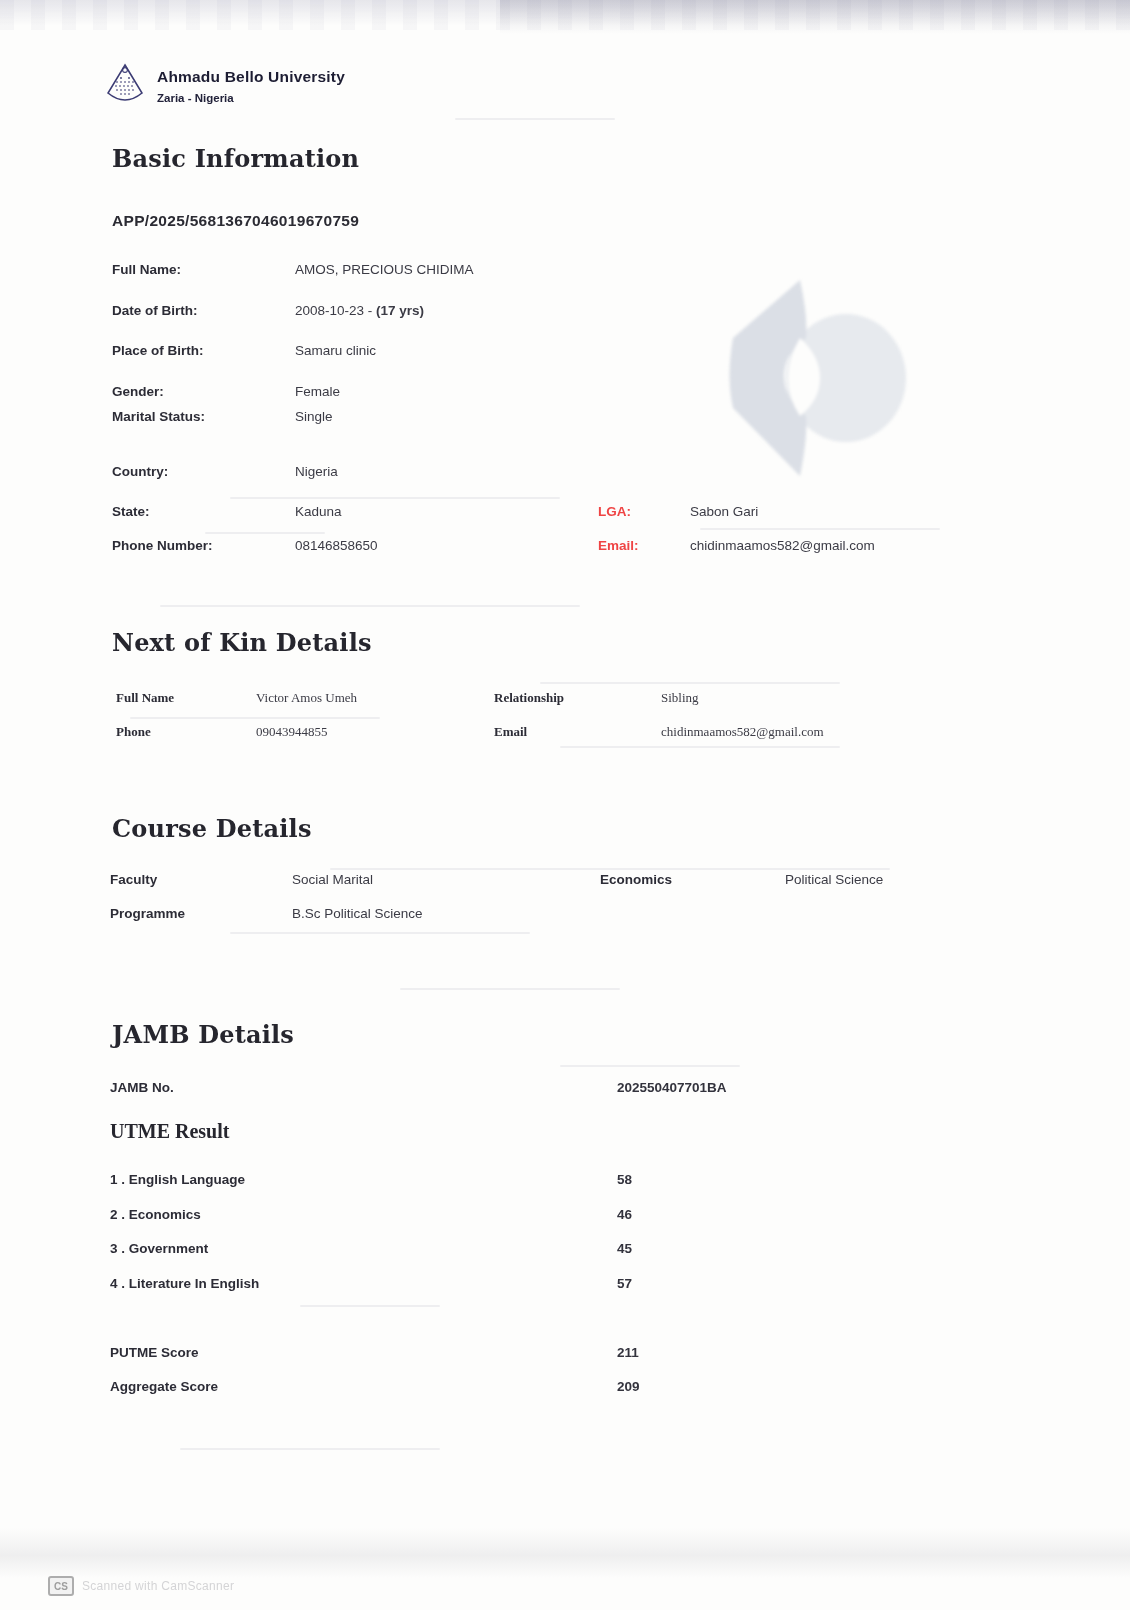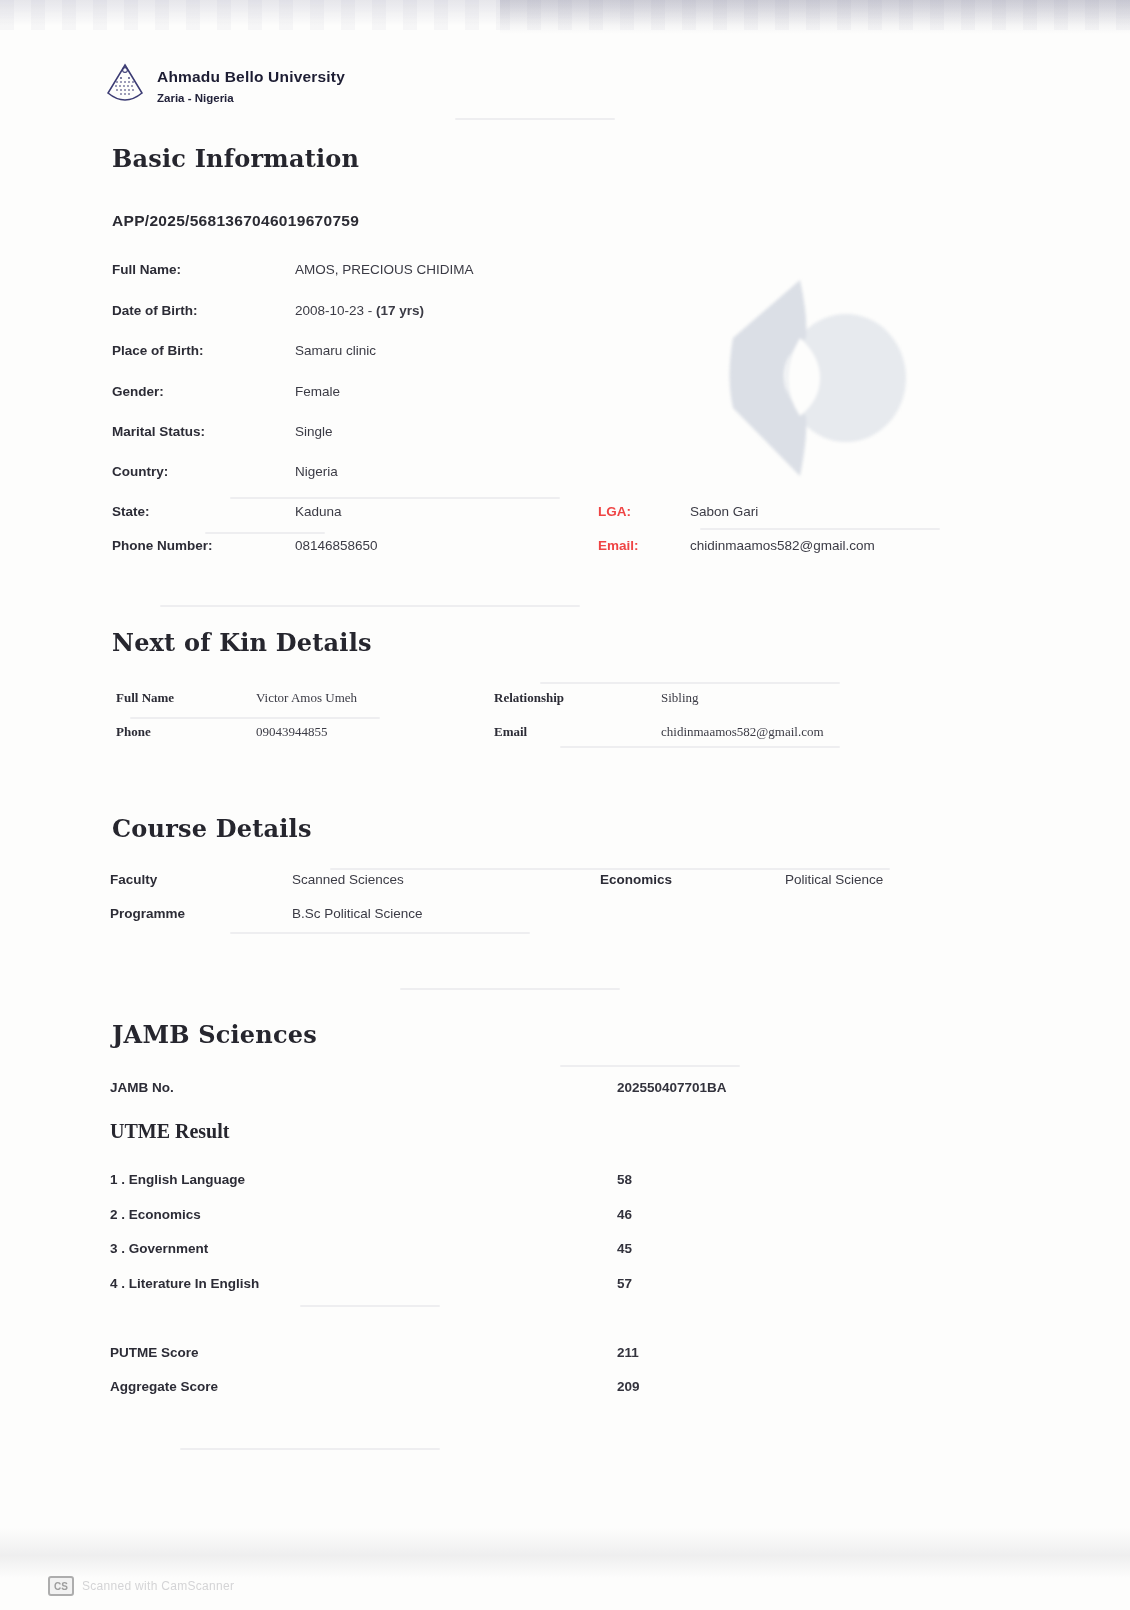--- a/index.html
+++ b/index.html
@@ -131,21 +131,21 @@
   </div>
   <div class="row" style="top:303px">
     <span class="lab">Date of Birth:</span><span class="val">2008-10-23 - </span><span class="val bold">(17 yrs)</span>
   </div>
   <div class="row" style="top:343px">
     <span class="lab">Place of Birth:</span><span class="val">Samaru clinic</span>
   </div>
   <div class="row" style="top:384px">
     <span class="lab">Gender:</span><span class="val">Female</span>
   </div>
-  <div class="row" style="top:424px">
+  <div class="row" style="top:409px">
     <span class="lab">Marital Status:</span><span class="val">Single</span>
   </div>
   <div class="row" style="top:464px">
     <span class="lab">Country:</span><span class="val">Nigeria</span>
   </div>
   <div class="row" style="top:504px">
     <span class="lab">State:</span><span class="val-w">Kaduna</span><span class="lab2">LGA:</span><span class="val">Sabon Gari</span>
   </div>
   <div class="row" style="top:538px">
     <span class="lab">Phone Number:</span><span class="val-w">08146858650</span><span class="lab2">Email:</span><span class="val">chidinmaamos582@gmail.com</span>
@@ -154,27 +154,27 @@
   <div class="sec-title" style="top:628px">Next of Kin Details</div>
   <div class="nrow" style="top:690px">
     <span class="lab">Full Name</span><span class="val">Victor Amos Umeh</span><span class="lab2">Relationship</span><span class="val2">Sibling</span>
   </div>
   <div class="nrow" style="top:724px">
     <span class="lab">Phone</span><span class="val">09043944855</span><span class="lab2">Email</span><span class="val2">chidinmaamos582@gmail.com</span>
   </div>
 
   <div class="sec-title" style="top:814px">Course Details</div>
   <div class="crow" style="top:872px">
-    <span class="lab">Faculty</span><span class="val">Scanned Sciences</span><span class="lab2">Economics</span><span class="val2">Political Science</span>
+    <span class="lab">Faculty</span><span class="val">Social Marital</span><span class="lab2">Economics</span><span class="val2">Political Science</span>
   </div>
   <div class="crow" style="top:906px">
     <span class="lab">Programme</span><span class="val">B.Sc Political Science</span>
   </div>
 
-  <div class="sec-title" style="top:1020px">JAMB Sciences</div>
+  <div class="sec-title" style="top:1020px">JAMB Details</div>
   <div class="jrow" style="top:1080px">
     <span class="lab">JAMB No.</span><span class="val">202550407701BA</span>
   </div>
   <div class="sub-title" style="top:1120px">UTME Result</div>
 
   <div class="jrow" style="top:1172px">
     <span class="lab">1 . English Language</span><span class="val">58</span>
   </div>
   <div class="jrow" style="top:1207px">
     <span class="lab">2 . Economics</span><span class="val">46</span>

